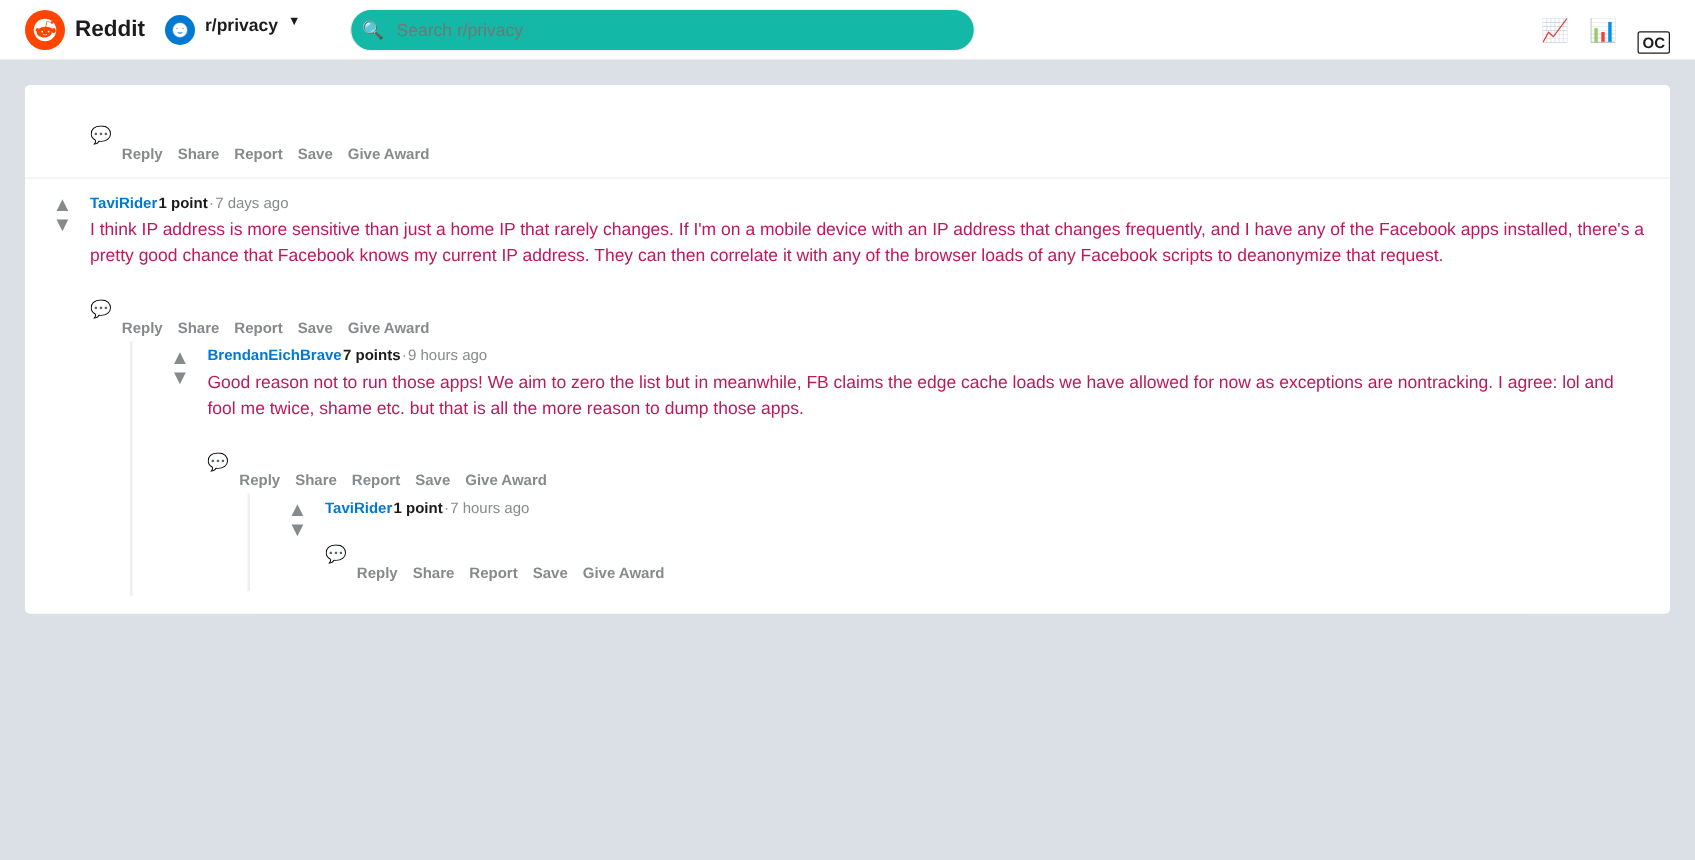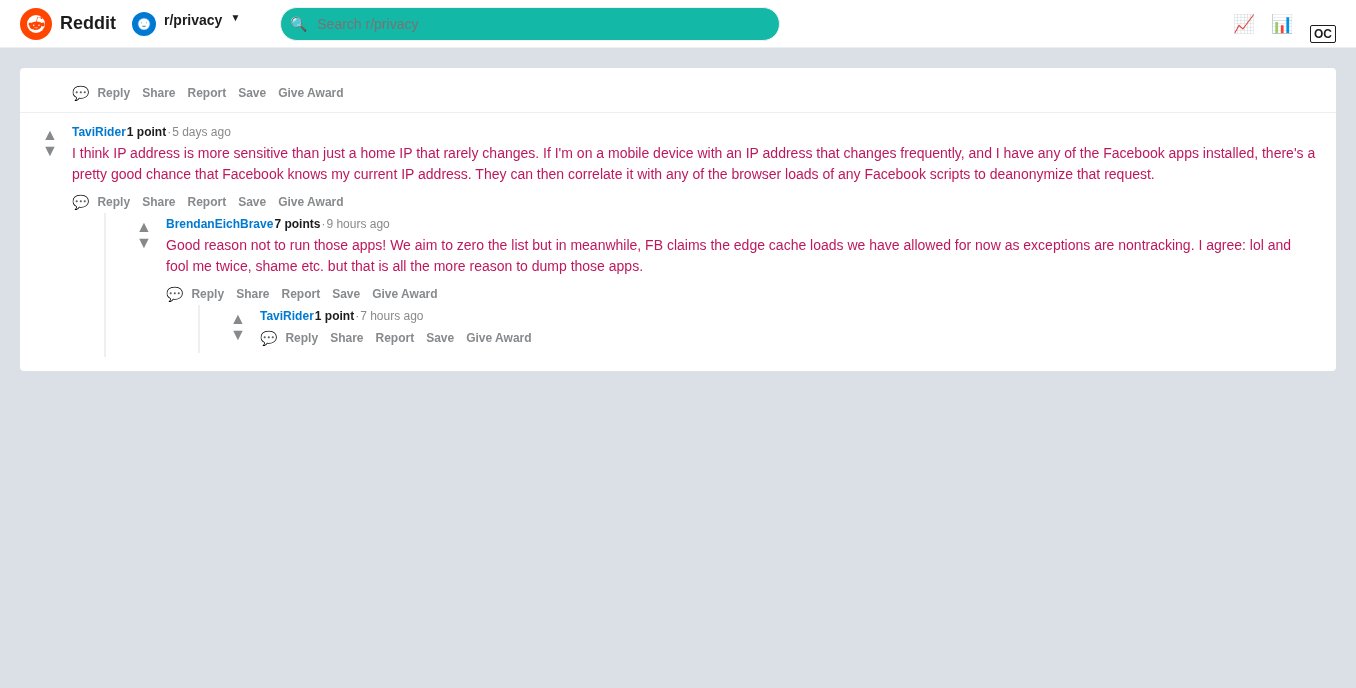--- a/index.html
+++ b/index.html
@@ -196,20 +196,21 @@
       border: none;
       cursor: pointer;
       font-size: 12px;
       color: #878a8c;
       font-weight: 700;
       padding: 4px 4px;
       display: flex;
       align-items: center;
       gap: 4px;
       border-radius: 2px;
+      margin-top: 30px;
     }
 
     .comment-icon {
       font-size: 14px;
       color: #878a8c;
     }
 
     
     .nested-comment {
       margin-left: 32px;
@@ -282,21 +283,21 @@
     <div class="comment">
       <div class="vote-column">
         <span class="vote-arrow up">▲</span>
         <span class="vote-arrow down">▼</span>
       </div>
       <div class="comment-body">
         <div class="comment-meta">
           <a class="comment-author">TaviRider</a>
           <span class="comment-score">1 point</span>
           <span class="comment-dot">·</span>
-          <span class="comment-time">5 days ago</span>
+          <span class="comment-time">7 days ago</span>
         </div>
         <div class="comment-text">I think IP address is more sensitive than just a home IP that rarely changes. If I'm on a mobile device with an IP address that changes frequently, and I have any of the Facebook apps installed, there's a pretty good chance that Facebook knows my current IP address. They can then correlate it with any of the browser loads of any Facebook scripts to deanonymize that request.</div>
         <div class="comment-actions">
           <span class="comment-icon">💬</span>
           <button class="action-btn">Reply</button>
           <button class="action-btn">Share</button>
           <button class="action-btn">Report</button>
           <button class="action-btn">Save</button>
           <button class="action-btn">Give Award</button>
         </div>

